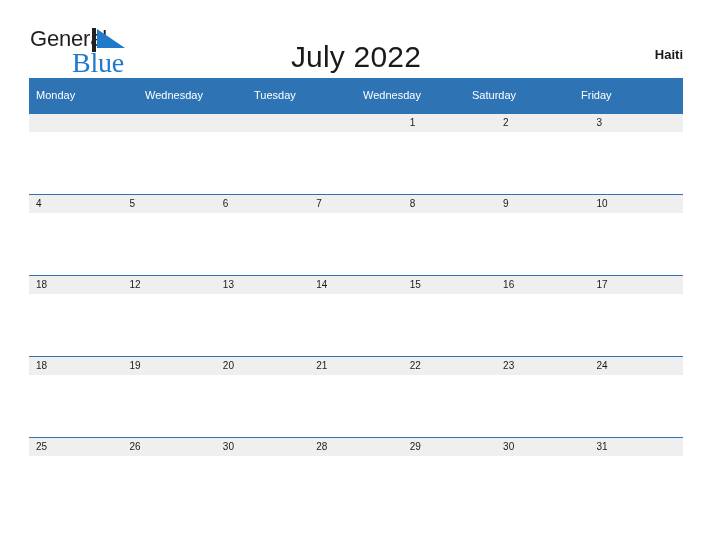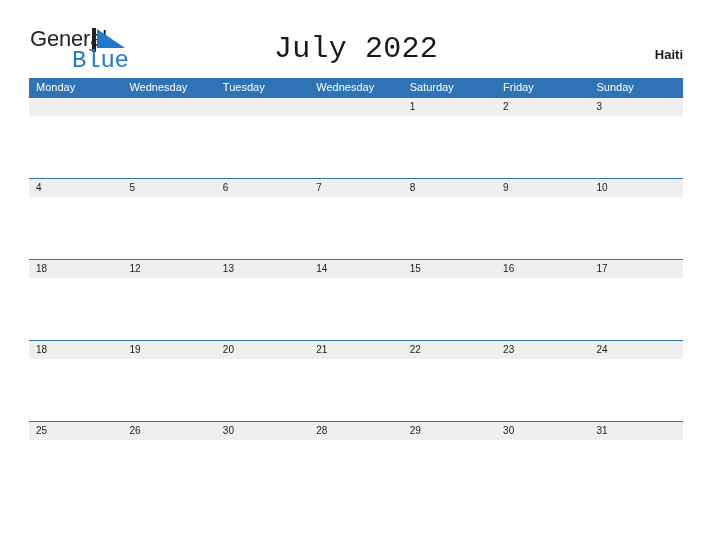--- a/index.html
+++ b/index.html
@@ -34,43 +34,43 @@
     top: 0;
     font-size: 22px;
     letter-spacing: -0.2px;
     color: #231f20;
     font-family: "Liberation Sans", sans-serif;
   }
   .logo-blue {
     position: absolute;
     left: 42px;
     top: 21px;
-    font-size: 24px;
+    font-size: 28px;
     letter-spacing: -0.2px;
     color: #1f7ac9;
-    font-family: Liberation Mono, monospace;
+    font-family: Liberation Serif, serif;
   }
   .logo-flag {
     position: absolute;
     left: 62px;
     top: 2px;
     width: 34px;
     height: 24px;
   }
 
   .cal-title {
     position: absolute;
     left: 0;
     right: 0;
-    top: 32px;
+    top: 40px;
     text-align: center;
     font-size: 30px;
     font-weight: 300;
     color: #1a1a1a;
-    font-family: Liberation Mono, monospace;
+    font-family: Liberation Sans, sans-serif;
     letter-spacing: 0.2px;
   }
 
   .cal-subtitle {
     position: absolute;
     right: 29px;
     top: 47px;
     font-size: 13px;
     font-weight: bold;
     color: #1a1a1a;
@@ -82,21 +82,21 @@
   .calendar {
     position: absolute;
     left: 29px;
     top: 78px;
     width: 654px;
   }
 
   .dow-row {
     display: flex;
     background: #2e74b5;
-    height: 19px;
+    height: 35px;
     align-items: center;
   }
   .dow-cell {
     flex: 1 1 0;
     color: #ffffff;
     font-size: 11px;
     padding-left: 7px;
     box-sizing: border-box;
     font-family: "Liberation Sans", sans-serif;
     line-height: 19px;
@@ -150,21 +150,20 @@
 
 <div class="calendar">
 
   <div class="dow-row">
     <div class="dow-cell">Monday</div>
     <div class="dow-cell">Wednesday</div>
     <div class="dow-cell">Tuesday</div>
     <div class="dow-cell">Wednesday</div>
     <div class="dow-cell">Saturday</div>
     <div class="dow-cell">Friday</div>
-    <div class="dow-cell">Sunday</div>
   </div>
 
   <div class="week-row">
     <div class="week-band">
       <div class="day-cell"></div>
       <div class="day-cell"></div>
       <div class="day-cell"></div>
       <div class="day-cell"></div>
       <div class="day-cell">1</div>
       <div class="day-cell">2</div>

